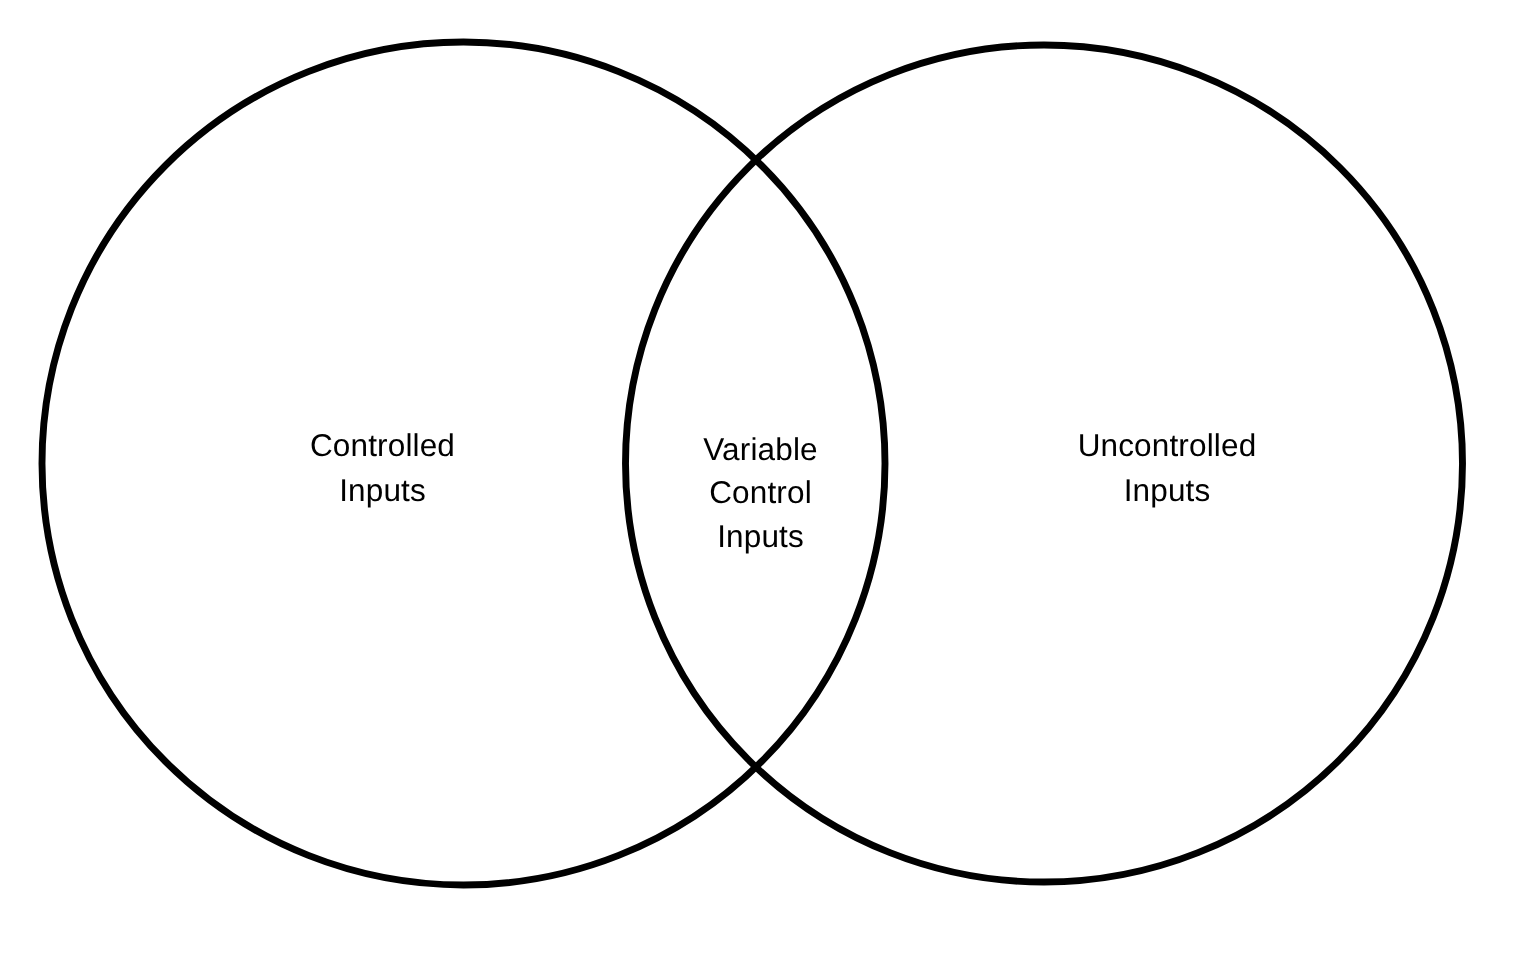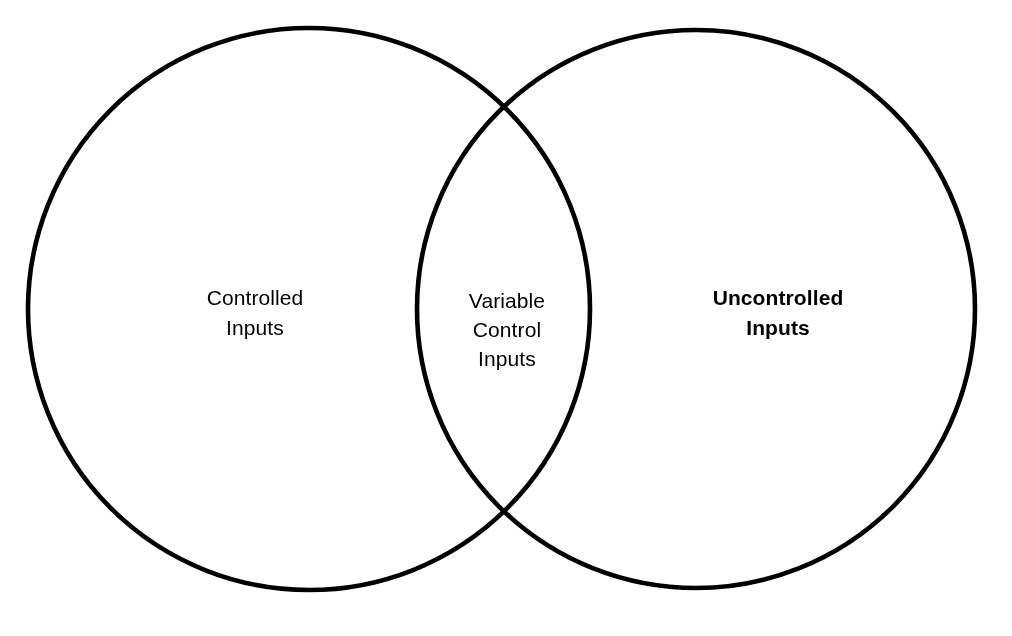--- a/index.html
+++ b/index.html
@@ -54,21 +54,20 @@
   #label-center {
     left: 507px;
     top: 313px;
     width: 150px;
     line-height: 29px;
   }
   #label-right {
     left: 778px;
     top: 313px;
     width: 260px;
-    font-weight: bold;
   }
 </style>
 </head>
 <body>
 
 <div id="diagram-root" style="background: rgb(255, 255, 255);">
 
   <svg id="venn-svg" viewBox="0 0 1012 636" xmlns="http://www.w3.org/2000/svg">
     <circle class="venn-circle" cx="309" cy="309" r="281" stroke="#000000" stroke-width="4.6" fill="none"></circle>
     <circle class="venn-circle" cx="696" cy="309" r="279" stroke="#000000" stroke-width="4.6" fill="none"></circle>

